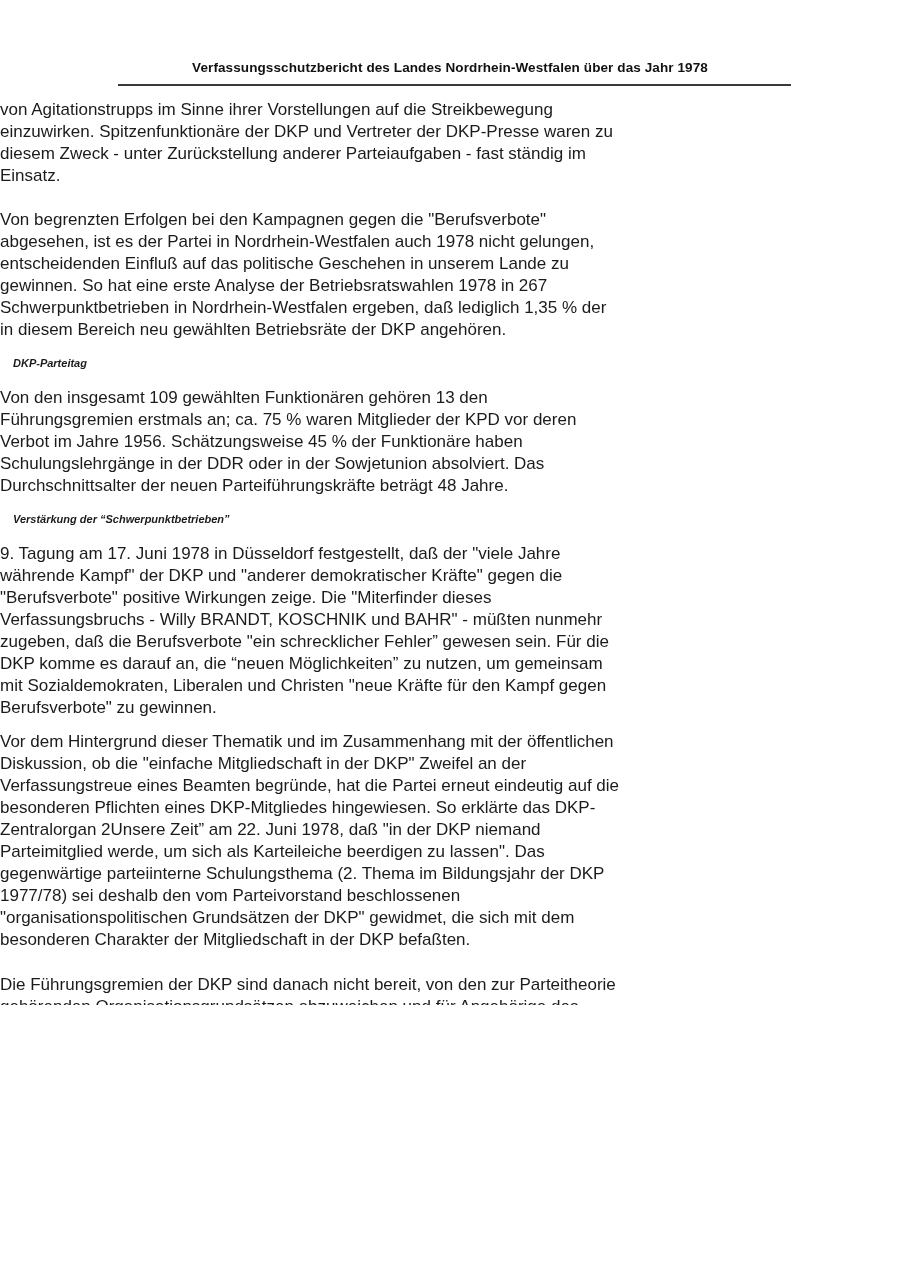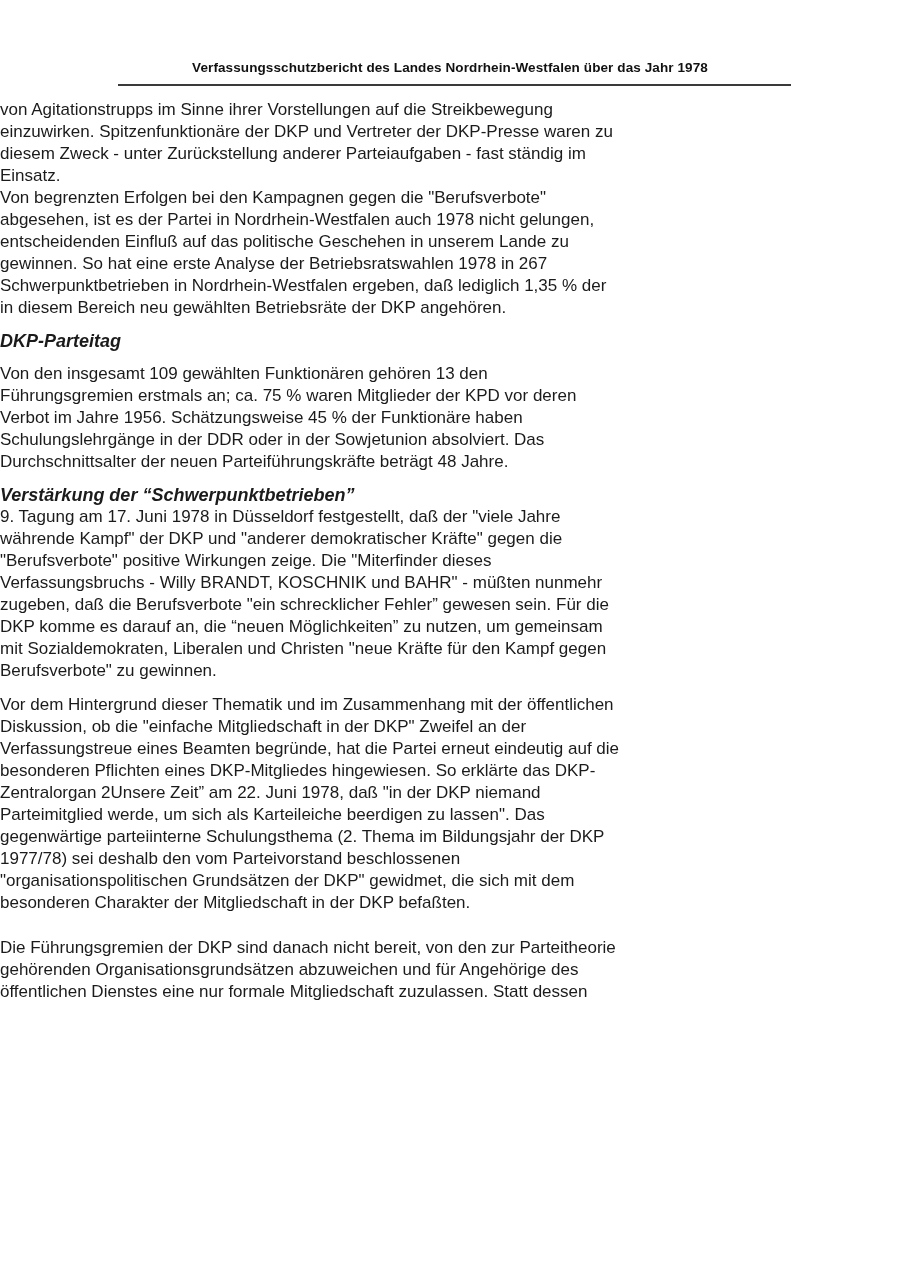--- a/index.html
+++ b/index.html
@@ -30,33 +30,33 @@
   .content {
     width: 710px;
     font-size: 17px;
     line-height: 22px;
   }
   .para {
     margin: 0;
     white-space: pre;
   }
   .heading {
-    margin: 0;
+    margin: 13px;
     font-weight: 700;
     font-style: italic;
-    font-size: 18px;
+    font-size: 11px;
     white-space: pre;
   }
   .mt8  { margin-top: 23px; }
   .mt11 { margin-top: 11px; }
   .mt12 { margin-top: 12px; }
   .mt13 { margin-top: 13px; }
   .mt17 { margin-top: 0; }
   .mt18 { margin-top: 18px; }
-  .mt22 { }
+  .mt22 { margin-top: 22px; }
   .page-number {
     margin-top: 4px;
     text-align: left;
     font-size: 17px;
     color: #1b1b1b;
   }
 </style>
 </head>
 <body>
 

